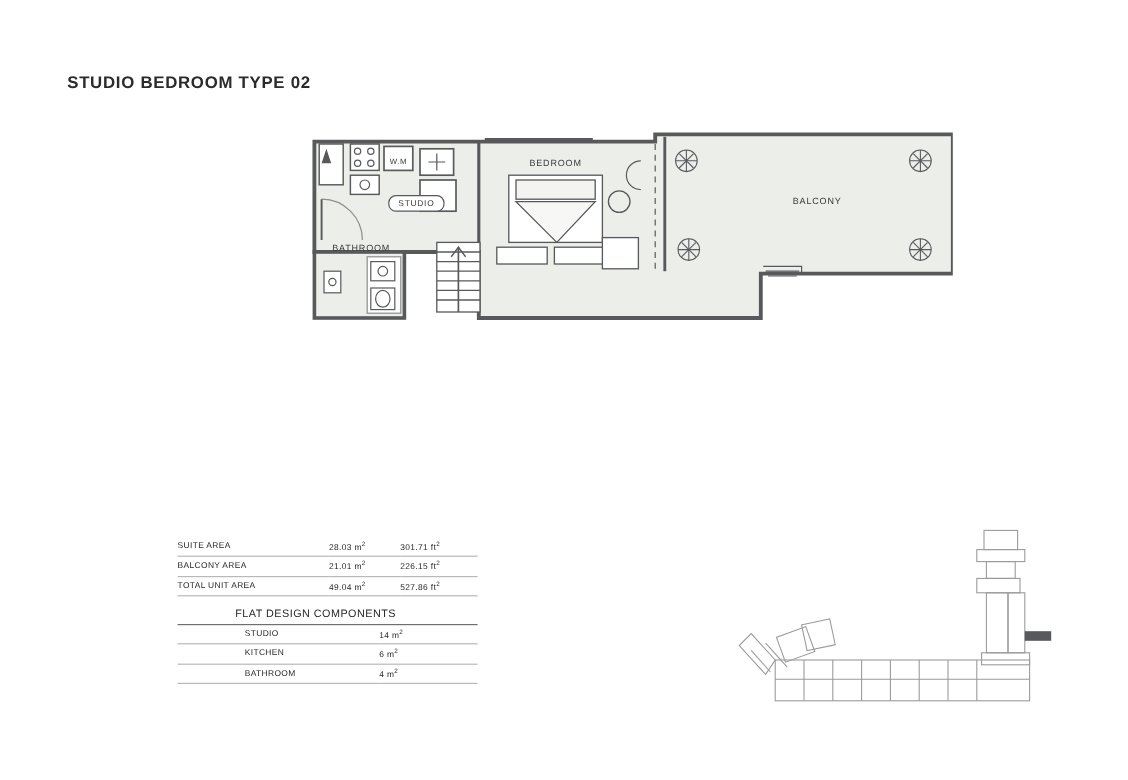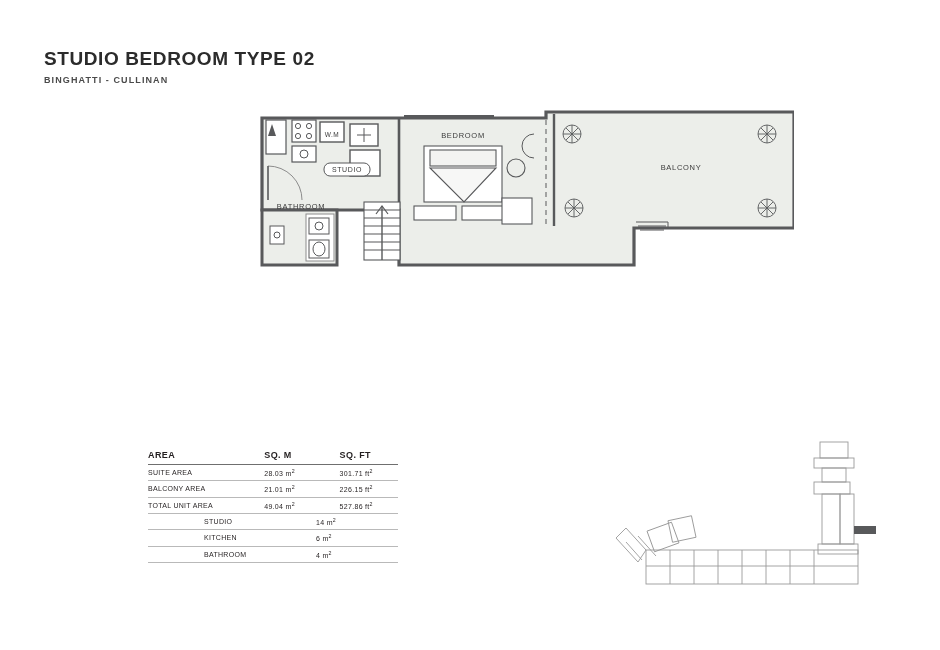--- a/index.html
+++ b/index.html
@@ -16,22 +16,22 @@
     position: relative;
   }
 
   
   .header {
     position: absolute;
     left: 44px;
     top: 48px;
   }
   .header h1 {
-    margin: 0;
-    font-size: 19px;
+    margin: 12px;
+    font-size: 14px;
     font-weight: bold;
     letter-spacing: 0.6px;
     color: #2b2b2b;
   }
   .header .sub {
     margin-top: 5px;
     font-size: 9px;
     letter-spacing: 1.1px;
     color: #4a4a4a;
     font-weight: bold;
@@ -111,21 +111,20 @@
   }
   .keyplan svg { display: block; }
 
   .sup { font-size: 0.75em; vertical-align: super; }
 </style>
 </head>
 <body>
 
 <div class="header">
   <h1>STUDIO BEDROOM TYPE 02</h1>
-  <div class="sub">BINGHATTI - CULLINAN</div>
 </div>
 
 <div class="plan">
   <svg width="540" height="165" viewBox="0 0 540 165" xmlns="http://www.w3.org/2000/svg">
     <g shape-rendering="geometricPrecision">
 
       <path d="M8,8 L292,8 L292,2 L540,2 L540,118 L380,118 L380,155 L145,155 L145,100 L8,100 Z" fill="#eceeea" stroke="none"></path>
 
       <path d="M8,8 L292,8 L292,2 L540,2 L540,118 L380,118 L380,155 L145,155 L145,100 L8,100 Z" fill="none" stroke="#58595b" stroke-width="3.2"></path>
 
@@ -242,43 +241,39 @@
     <g>
       <rect x="70" y="53" width="46" height="13" rx="6" fill="#ffffff" stroke="#58595b" stroke-width="1"></rect>
       <text id="lbl-studio" x="93" y="62" font-size="7" text-anchor="middle" fill="#3a3a3a" font-family="Liberation Sans, sans-serif" letter-spacing="0.6">STUDIO</text>
     </g>
   </svg>
 </div>
 
 <div class="area-table">
   <table>
     <tbody>
-      <tr class="hdr">
-        <td class="col-name">AREA</td>
-        <td class="col-sqm">SQ. M</td>
-        <td class="col-sqft">SQ. FT</td>
-      </tr>
       <tr class="row">
         <td>SUITE AREA</td>
         <td><span>28.03 m</span><span class="sup">2</span></td>
         <td><span>301.71 ft</span><span class="sup">2</span></td>
       </tr>
       <tr class="row">
         <td>BALCONY AREA</td>
         <td><span>21.01 m</span><span class="sup">2</span></td>
         <td><span>226.15 ft</span><span class="sup">2</span></td>
       </tr>
       <tr class="row">
         <td>TOTAL UNIT AREA</td>
         <td><span>49.04 m</span><span class="sup">2</span></td>
         <td><span>527.86 ft</span><span class="sup">2</span></td>
       </tr>
     </tbody>
   </table>
 
+  <div class="comp-title">FLAT DESIGN COMPONENTS</div>
   <table class="comp-table">
     <tbody>
       <tr>
         <td class="name">STUDIO</td>
         <td><span>14 m</span><span class="sup">2</span></td>
       </tr>
       <tr>
         <td class="name">KITCHEN</td>
         <td><span>6 m</span><span class="sup">2</span></td>
       </tr>

